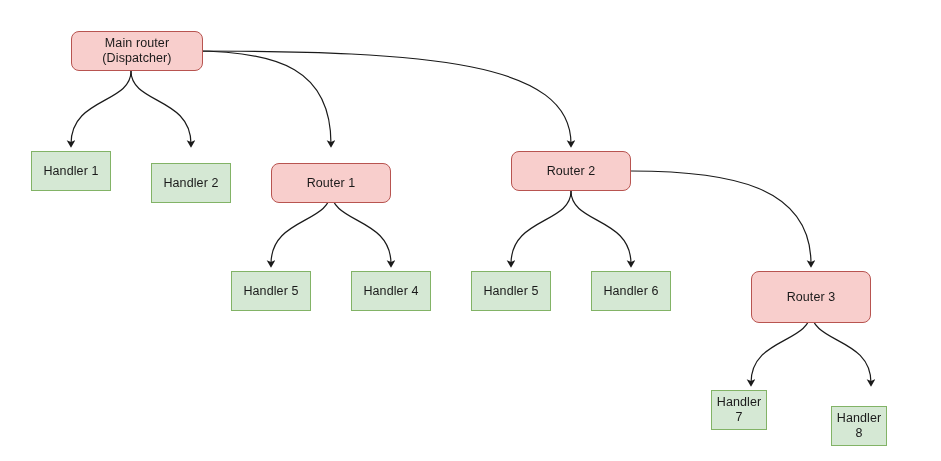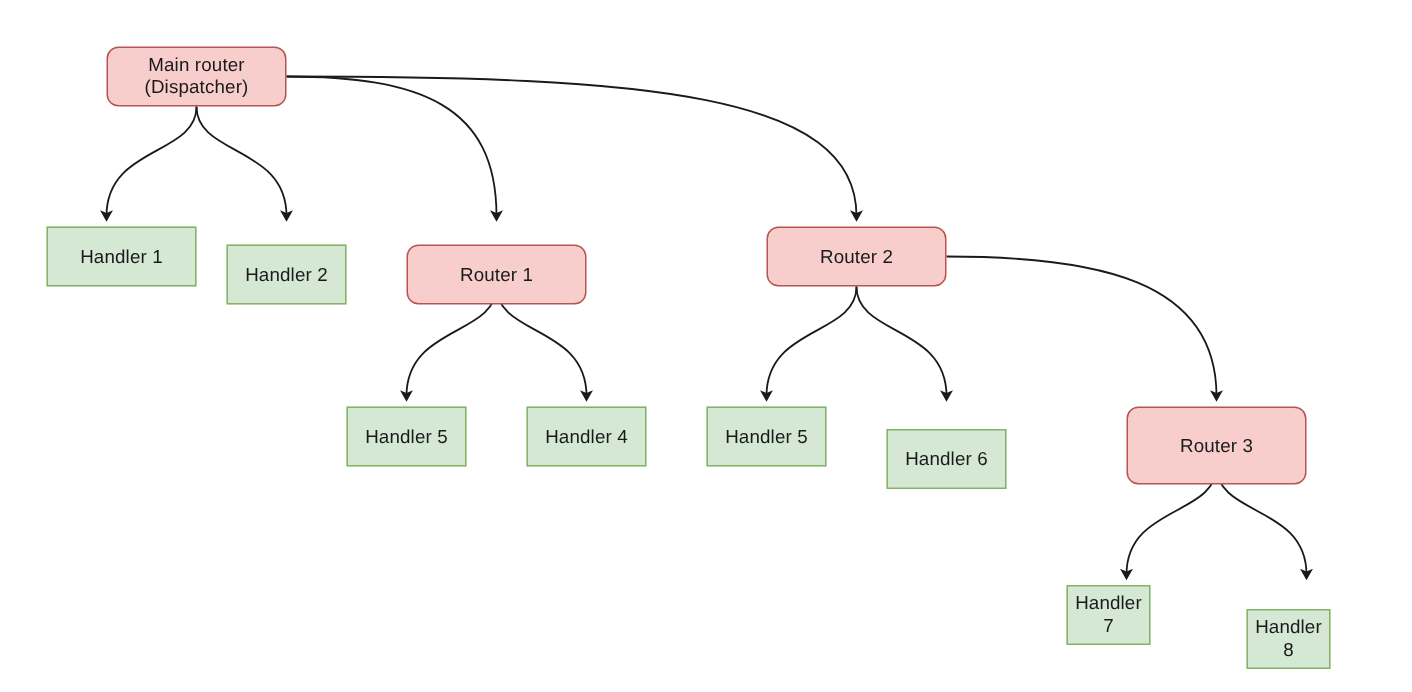--- a/index.html
+++ b/index.html
@@ -67,28 +67,28 @@
         <path d="M 331 191 C 331 224 391 217 391 264" marker-end="url(#arrowhead)" stroke="#1a1a1a"></path>
         <path d="M 571 191 C 571 224 511 217 511 264" marker-end="url(#arrowhead)" stroke="#1a1a1a"></path>
         <path d="M 571 191 C 571 224 631 217 631 264" marker-end="url(#arrowhead)" stroke="#1a1a1a"></path>
         <path d="M 631 171 C 730 171 811 186 811 264" marker-end="url(#arrowhead)" stroke="#1a1a1a"></path>
         <path d="M 811 311 C 811 344 751 337 751 383" marker-end="url(#arrowhead)" stroke="#1a1a1a"></path>
         <path d="M 811 311 C 811 344 871 337 871 383" marker-end="url(#arrowhead)" stroke="#1a1a1a"></path>
       </g>
   </svg>
 
   <div id="node-layer">
-      <div class="node router" style="left: 71px; top: 31px; width: 120px; height: 40px;"><span>Main router
+      <div class="node router" style="left: 71px; top: 31px; width: 132px; height: 40px;"><span>Main router
 (Dispatcher)</span></div>
-      <div class="node handler" style="left: 31px; top: 151px; width: 100px; height: 40px;"><span>Handler 1</span></div>
+      <div class="node handler" style="left: 31px; top: 151px; width: 80px; height: 40px;"><span>Handler 1</span></div>
       <div class="node handler" style="left: 151px; top: 151px; width: 80px; height: 40px; margin-top: 12px;"><span>Handler 2</span></div>
       <div class="node router" style="left: 271px; top: 151px; width: 120px; height: 40px; margin-top: 12px;"><span>Router 1</span></div>
       <div class="node router" style="left: 511px; top: 151px; width: 120px; height: 40px;"><span>Router 2</span></div>
       <div class="node handler" style="left: 231px; top: 271px; width: 80px; height: 40px;"><span>Handler 5</span></div>
       <div class="node handler" style="left: 351px; top: 271px; width: 80px; height: 40px;"><span>Handler 4</span></div>
       <div class="node handler" style="left: 471px; top: 271px; width: 80px; height: 40px;"><span>Handler 5</span></div>
-      <div class="node handler" style="left: 591px; top: 271px; width: 80px; height: 40px; margin-top: 15px;"><span>Handler 6</span></div>
+      <div class="node handler" style="left: 591px; top: 271px; width: 80px; height: 40px;"><span>Handler 6</span></div>
       <div class="node router" style="left: 751px; top: 271px; width: 120px; height: 52px;"><span>Router 3</span></div>
       <div class="node handler" style="left: 711px; top: 390px; width: 56px; height: 40px;"><span>Handler 7</span></div>
       <div class="node handler" style="left: 831px; top: 406px; width: 56px; height: 40px;"><span>Handler 8</span></div>
     </div>
 
 </div>
 
 </body></html>

